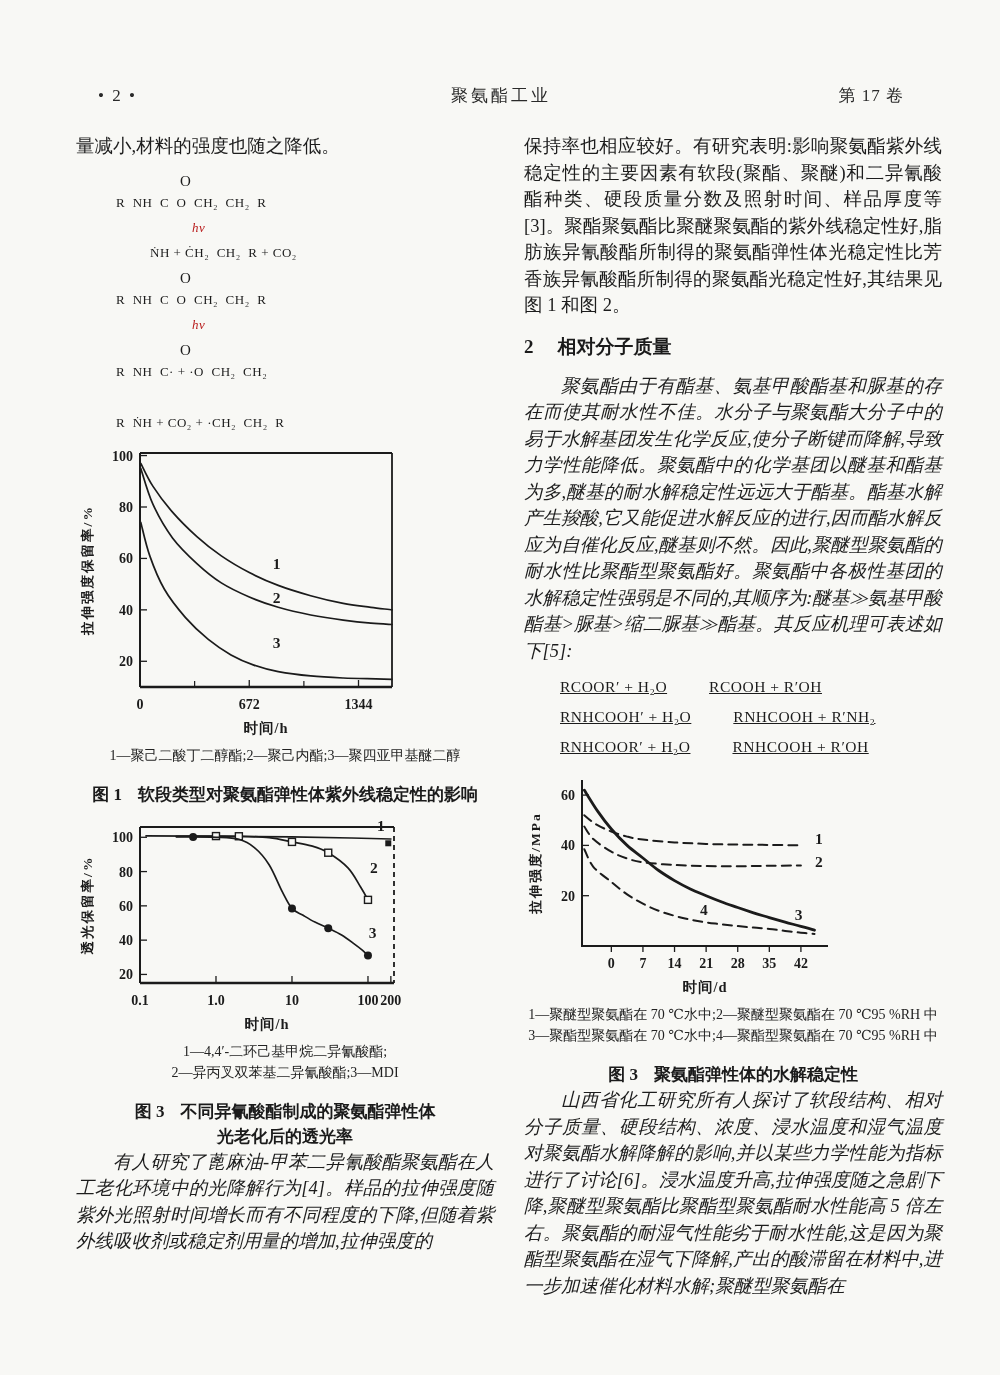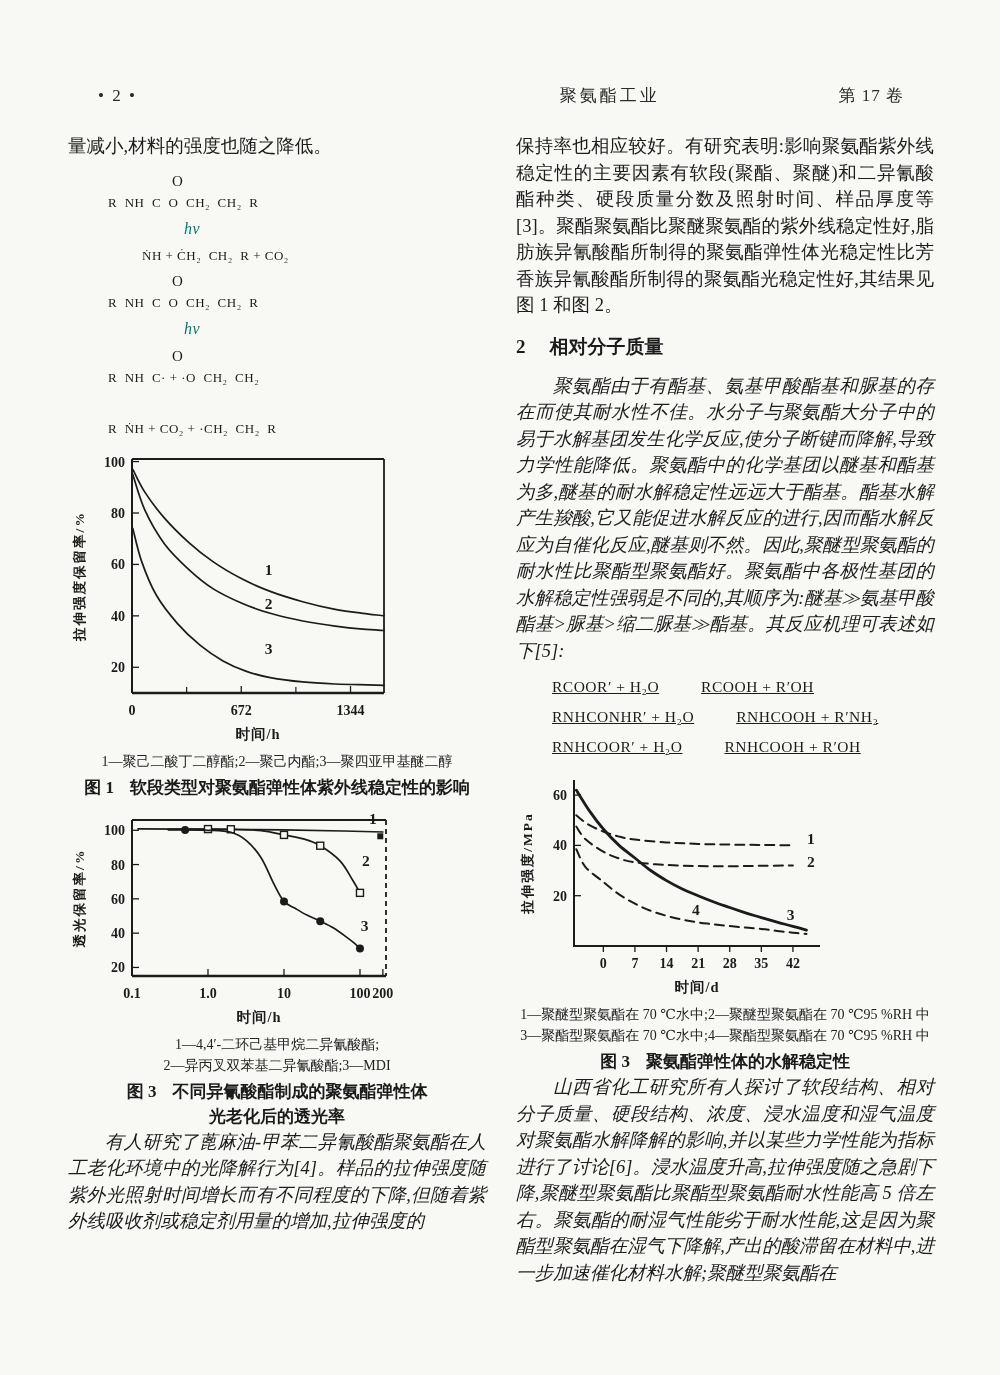--- a/index.html
+++ b/index.html
@@ -7,44 +7,44 @@
   .page {
     width:1000px; height:1375px; margin:0 auto; position:relative; overflow:hidden;
     background:#f8f8f5; color:#1b1b1b;
     font-family:"Liberation Serif","DejaVu Serif",serif;
   }
   .page-header {
     position:absolute; top:84px; left:98px; right:96px;
     display:flex; align-items:baseline; font-size:17px; color:#2a2a2a;
   }
   .ph-l { flex:1; text-align:left; letter-spacing:2px; }
-  .ph-c { flex:1.3; text-align:right; letter-spacing:3px; }
+  .ph-c { flex:1.3; text-align:center; letter-spacing:3px; }
   .ph-r { flex:1; text-align:right; letter-spacing:1px; }
   .columns {
-    position:absolute; top:133px; left:68px; width:866px;
+    position:absolute; top:133px; left:76px; width:866px;
     display:flex; gap:30px;
   }
   .col { flex:1; min-width:0; }
   p.body {
     font-size:18.5px; line-height:26.5px; margin:0;
     text-align:justify; word-break:break-all; color:#1d1d1d;
   }
   .indent { text-indent:2em;font-style:italic; }
   
   .scheme { margin:14px 0 10px; }
   .s-row { white-space:pre; font-size:13px; line-height:1; margin:12px 0; letter-spacing:.5px; }
   .s-o  { margin-left:104px; margin-bottom:-5px; font-size:15px; }
   .s-f  { margin-left:40px; }
   .s-f4 { margin-left:74px; }
-  .s-hv { margin-left:116px; font-style:italic; font-size:16px; color:#0f766e; }
+  .s-hv { margin-left:116px; font-style:italic; font-size:13px; color:#b91c1c; }
   .s-last { margin-top:38px; }
   
   .figwrap { text-align:left; margin-top:4px; }
   .fig-note { font-size:14px; line-height:21px; text-align:center; color:#222; }
-  .fig-caption { font-size:17px; font-weight:700; text-align:center; line-height:25px; margin-top:3px; }
+  .fig-caption { font-size:17px; font-weight:700; text-align:center; line-height:25px; margin-top:16px; }
   .cap-label { margin-right:16px; }
   h2.section { font-size:19px; font-weight:700; margin:15px 0 13px; }
   .sec-num { margin-right:24px; }
   .equations { margin:8px 0 8px 36px;text-decoration:underline; }
   .eq-row { font-size:15.5px; line-height:30px; white-space:pre; letter-spacing:.5px; }
   .eq-gap { display:inline-block; width:42px; }
   .mt6 { margin-top:6px; }
   svg { display:inline-block; }
 </style>
 </head>
@@ -181,21 +181,21 @@
       <p class="body">保持率也相应较好。有研究表明:影响聚氨酯紫外线稳定性的主要因素有软段(聚酯、聚醚)和二异氰酸酯种类、硬段质量分数及照射时间、样品厚度等[3]。聚酯聚氨酯比聚醚聚氨酯的紫外线稳定性好,脂肪族异氰酸酯所制得的聚氨酯弹性体光稳定性比芳香族异氰酸酯所制得的聚氨酯光稳定性好,其结果见图 1 和图 2。</p>
 
       <h2 class="section">
         <span class="sec-num">2</span><span>相对分子质量</span>
       </h2>
 
       <p class="body indent">聚氨酯由于有酯基、氨基甲酸酯基和脲基的存在而使其耐水性不佳。水分子与聚氨酯大分子中的易于水解基团发生化学反应,使分子断键而降解,导致力学性能降低。聚氨酯中的化学基团以醚基和酯基为多,醚基的耐水解稳定性远远大于酯基。酯基水解产生羧酸,它又能促进水解反应的进行,因而酯水解反应为自催化反应,醚基则不然。因此,聚醚型聚氨酯的耐水性比聚酯型聚氨酯好。聚氨酯中各极性基团的水解稳定性强弱是不同的,其顺序为:醚基≫氨基甲酸酯基&gt;脲基&gt;缩二脲基≫酯基。其反应机理可表述如下[5]:</p>
 
       <div class="equations">
           <div class="eq-row"><span>RCOOR′ + H₂O</span><span class="eq-gap"></span><span>RCOOH + R′OH</span></div>
-          <div class="eq-row"><span>RNHCONHR′ + H₂O</span><span class="eq-gap"></span><span>RNHCOOH + R′NH₂</span></div>
+          <div class="eq-row"><span>RNHCOOH′ + H₂O</span><span class="eq-gap"></span><span>RNHCOOH + R′NH₂</span></div>
           <div class="eq-row"><span>RNHCOOR′ + H₂O</span><span class="eq-gap"></span><span>RNHCOOH + R′OH</span></div>
         </div>
 
       <figure style="margin:2px 0 0">
         <div class="figwrap">
           <svg width="330" height="230">
               <line x1="58" y1="10" x2="58" y2="177" stroke="#1b1b1b" stroke-width="2"></line>
               <line x1="57" y1="176" x2="304" y2="176" stroke="#1b1b1b" stroke-width="2.2"></line>
               <line x1="59" y1="25.090909090909093" x2="65" y2="25.090909090909093" stroke="#1b1b1b" stroke-width="1.3"></line>
               <text x="51" y="30.090909090909093" text-anchor="end" font-size="14" font-weight="700" fill="#1b1b1b">60</text>

